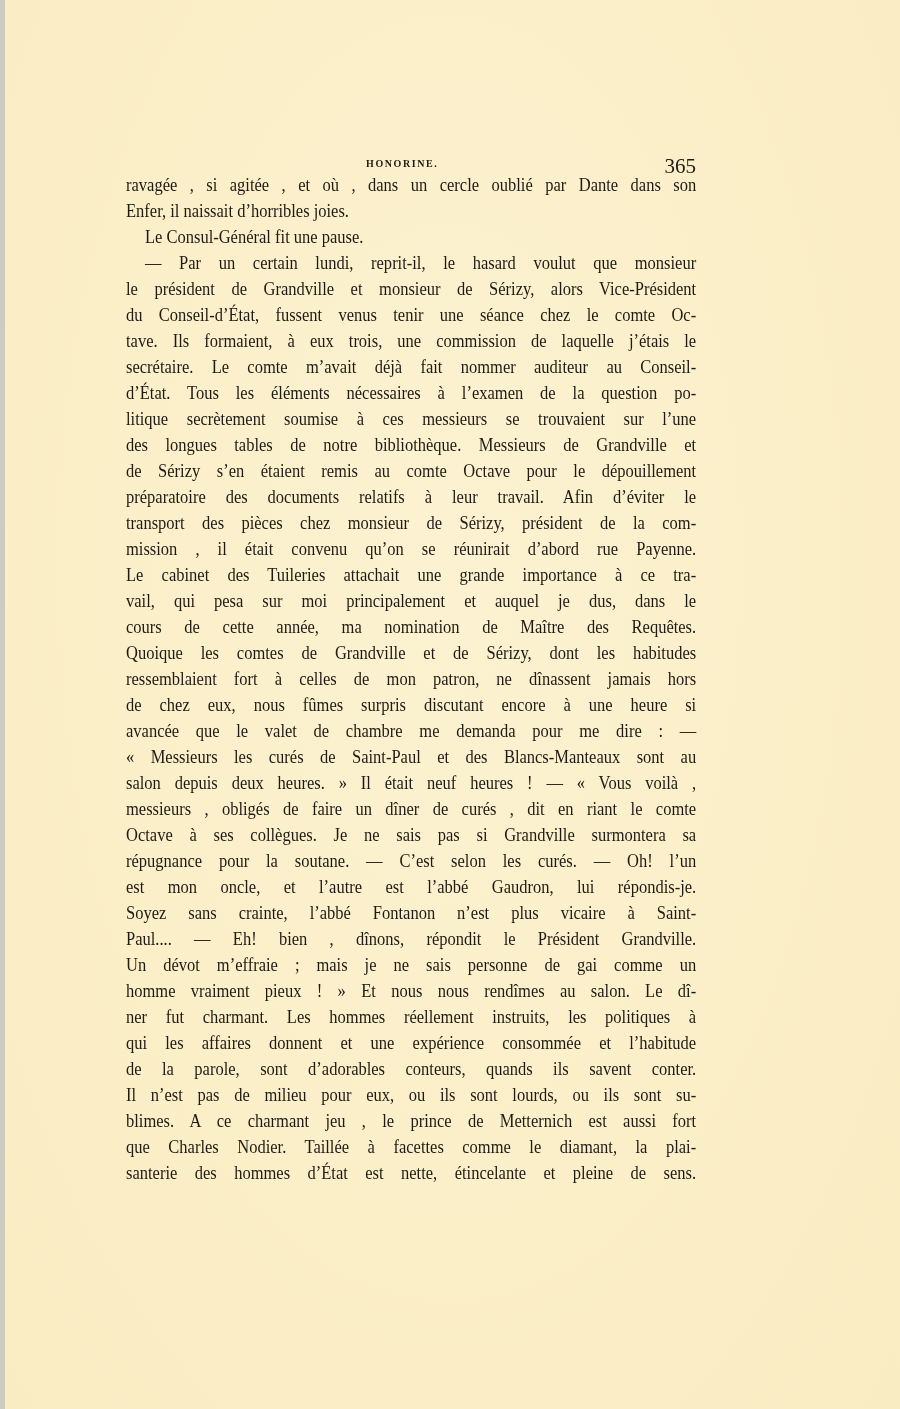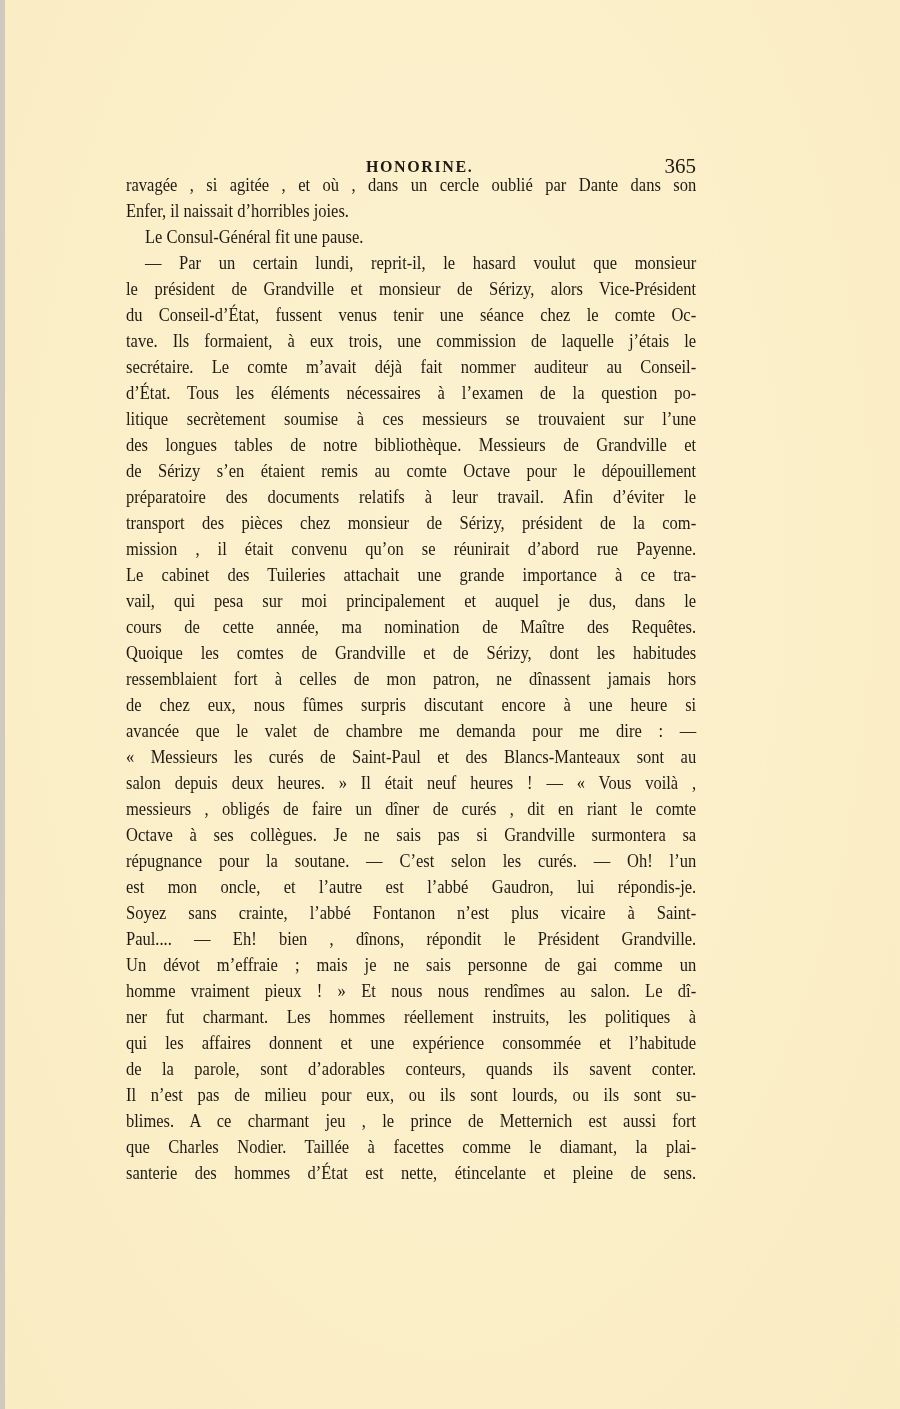--- a/index.html
+++ b/index.html
@@ -17,21 +17,21 @@
   .page {
     position: absolute; left: 0; top: 0; width: 900px; height: 1409px;
     background:
       radial-gradient(ellipse at 50% 40%, #fcf2d1 0%, #fbefc8 60%, #f9ebc2 100%);
   }
   .running-head {
     position: absolute; top: 154px; left: 126px; width: 570px; height: 26px;
   }
   .running-title {
     position: absolute; left: 240px; top: 4px;
-    font-size: 16px; font-weight: bold; letter-spacing: 1.6px;
+    font-size: 10px; font-weight: bold; letter-spacing: 1.6px;
   }
   .page-number {
     position: absolute; right: 0; top: 0;
     font-size: 21px;
   }
   .body-text {
     position: absolute; top: 172px; left: 126px; width: 570px;
   }
   .line {
     height: 26px; line-height: 26px;

